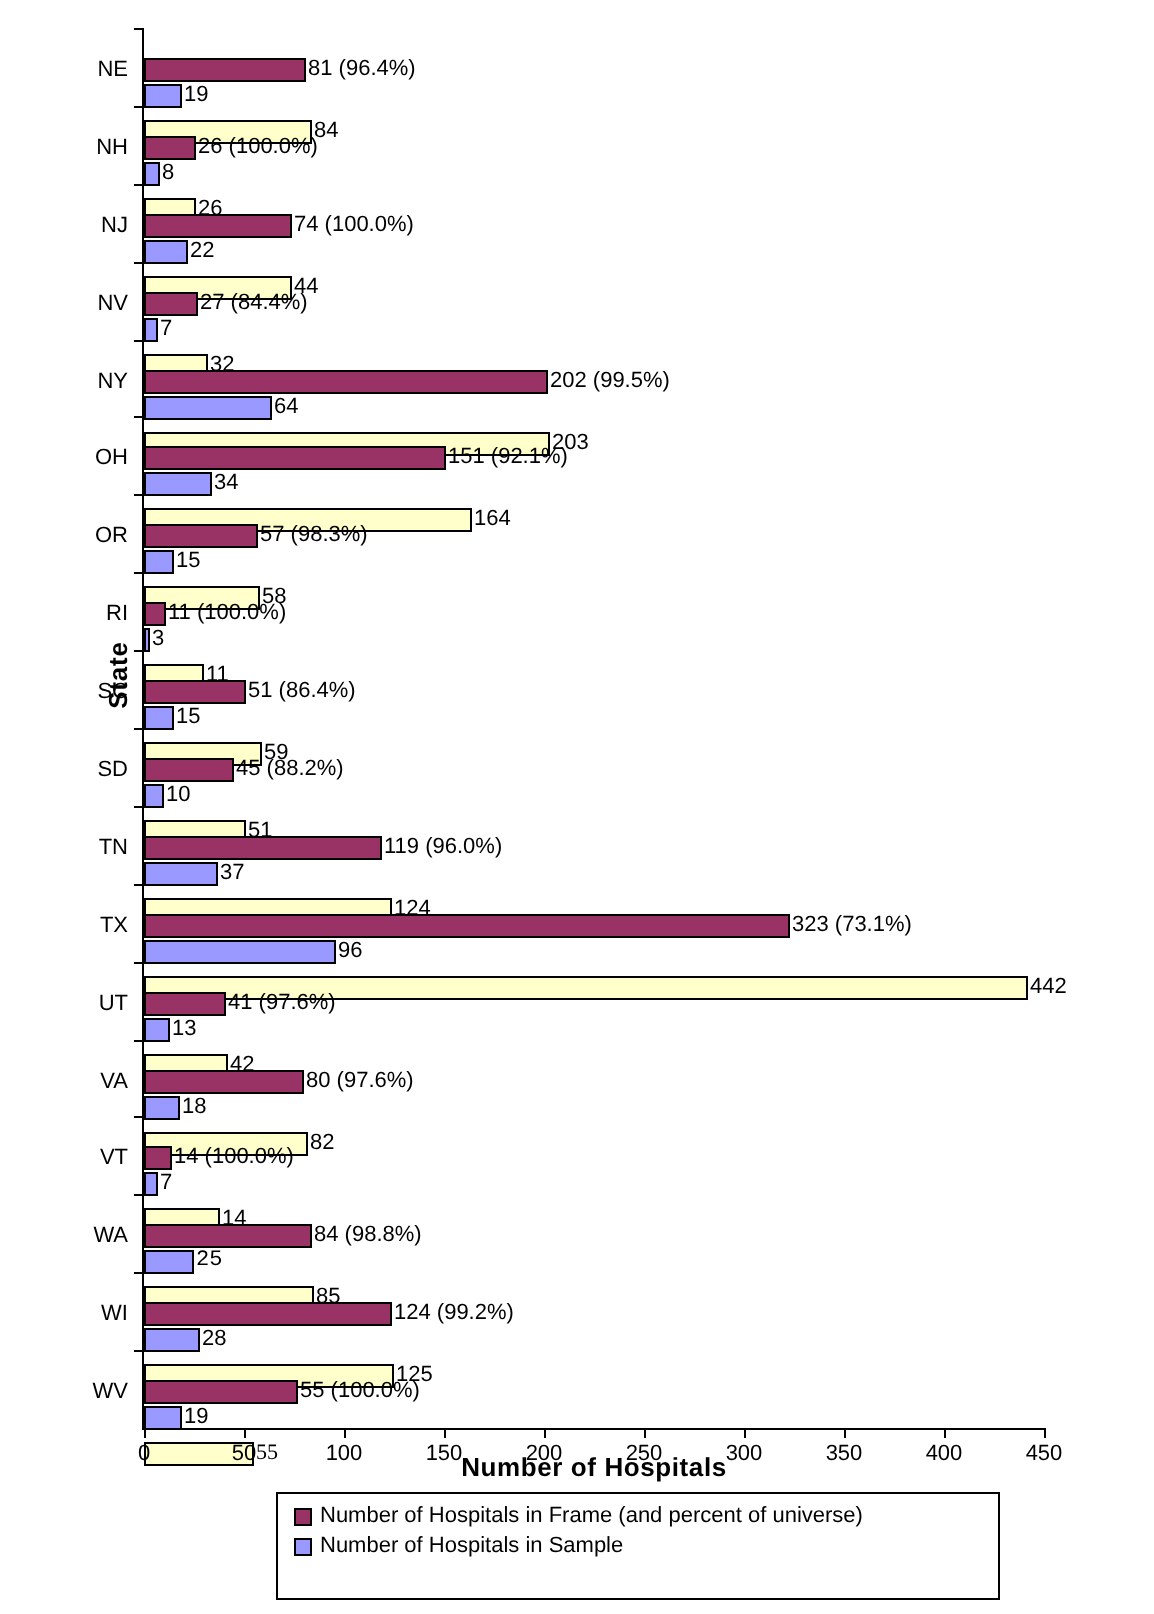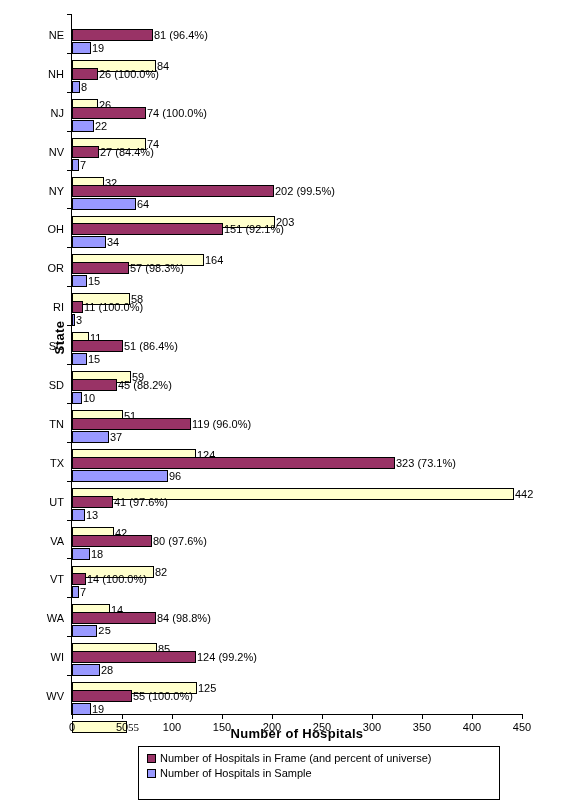--- a/index.html
+++ b/index.html
@@ -206,21 +206,21 @@
             <span class="bar-label">26 (100.0%)</span>
           </div>
           <div class="bar sample" title="Number of Hospitals in Sample: 8" style="width: 8px;">
             <span class="bar-label">8</span>
           </div>
         </div>
         <div class="group" style="top: 80px; height: 39px;">
           <div class="ytick" style="top: -2px;"></div>
           <div class="cat-label">NJ</div>
           <div class="bar universe" title="Number of Hospitals in Universe: 74" style="width: 74px;">
-            <span class="bar-label">74</span>
+            <span class="bar-label">44</span>
           </div>
           <div class="bar frame" title="Number of Hospitals in Frame (and percent of universe): 74" style="width: 74px;">
             <span class="bar-label">74 (100.0%)</span>
           </div>
           <div class="bar sample" title="Number of Hospitals in Sample: 22" style="width: 22px;">
             <span class="bar-label">22</span>
           </div>
         </div>
         <div class="group" style="top: 119px; height: 39px;">
           <div class="ytick" style="top: -2px;"></div>
@@ -244,21 +244,21 @@
           <div class="bar frame" title="Number of Hospitals in Frame (and percent of universe): 202" style="width: 202px;">
             <span class="bar-label">202 (99.5%)</span>
           </div>
           <div class="bar sample" title="Number of Hospitals in Sample: 64" style="width: 64px;">
             <span class="bar-label">64</span>
           </div>
         </div>
         <div class="group" style="top: 196px; height: 39px;">
           <div class="ytick" style="top: -2px;"></div>
           <div class="cat-label">OH</div>
-          <div class="bar universe" title="Number of Hospitals in Universe: 164" style="width: 132px;">
+          <div class="bar universe" title="Number of Hospitals in Universe: 164" style="width: 164px;">
             <span class="bar-label">164</span>
           </div>
           <div class="bar frame" title="Number of Hospitals in Frame (and percent of universe): 151" style="width: 151px;">
             <span class="bar-label">151 (92.1%)</span>
           </div>
           <div class="bar sample" title="Number of Hospitals in Sample: 34" style="width: 34px;">
             <span class="bar-label">34</span>
           </div>
         </div>
         <div class="group" style="top: 235px; height: 39px;">
@@ -270,21 +270,21 @@
           <div class="bar frame" title="Number of Hospitals in Frame (and percent of universe): 57" style="width: 57px;">
             <span class="bar-label">57 (98.3%)</span>
           </div>
           <div class="bar sample" title="Number of Hospitals in Sample: 15" style="width: 15px;">
             <span class="bar-label">15</span>
           </div>
         </div>
         <div class="group" style="top: 274px; height: 39px;">
           <div class="ytick" style="top: -2px;"></div>
           <div class="cat-label">RI</div>
-          <div class="bar universe" title="Number of Hospitals in Universe: 11" style="width: 17px;">
+          <div class="bar universe" title="Number of Hospitals in Universe: 11" style="width: 30px;">
             <span class="bar-label">11</span>
           </div>
           <div class="bar frame" title="Number of Hospitals in Frame (and percent of universe): 11" style="width: 11px;">
             <span class="bar-label">11 (100.0%)</span>
           </div>
           <div class="bar sample" title="Number of Hospitals in Sample: 3" style="width: 3px;">
             <span class="bar-label">3</span>
           </div>
         </div>
         <div class="group" style="top: 313px; height: 39px;">
@@ -403,21 +403,21 @@
           <div class="bar sample" title="Number of Hospitals in Sample: 28" style="width: 28px;">
             <span class="bar-label">28</span>
           </div>
         </div>
         <div class="group" style="top: 663px; height: 39px;">
           <div class="ytick" style="top: -2px;"></div>
           <div class="cat-label">WV</div>
           <div class="bar universe" title="Number of Hospitals in Universe: 55" style="width: 55px; font-family: Liberation Serif, serif;">
             <span class="bar-label">55</span>
           </div>
-          <div class="bar frame" title="Number of Hospitals in Frame (and percent of universe): 55" style="width: 60px;">
+          <div class="bar frame" title="Number of Hospitals in Frame (and percent of universe): 55" style="width: 77px;">
             <span class="bar-label">55 (100.0%)</span>
           </div>
           <div class="bar sample" title="Number of Hospitals in Sample: 19" style="width: 19px;">
             <span class="bar-label">19</span>
           </div>
         </div>
       </div>
     <div id="xticks">
         <div class="xtick" style="left: 0px;"></div>
         <div class="xticklabel" style="left: 0px;">0</div>

